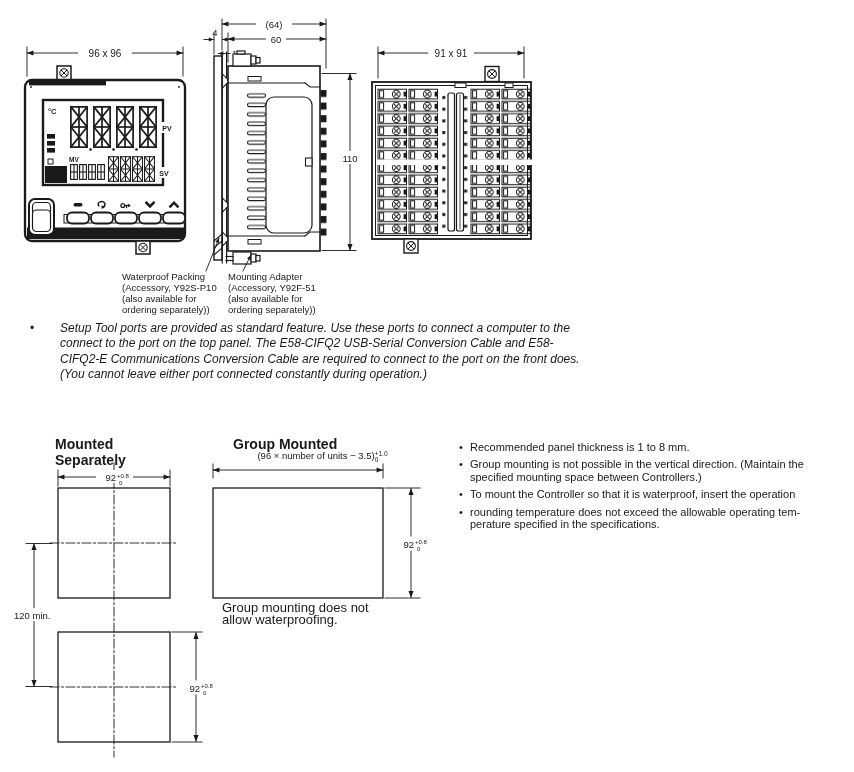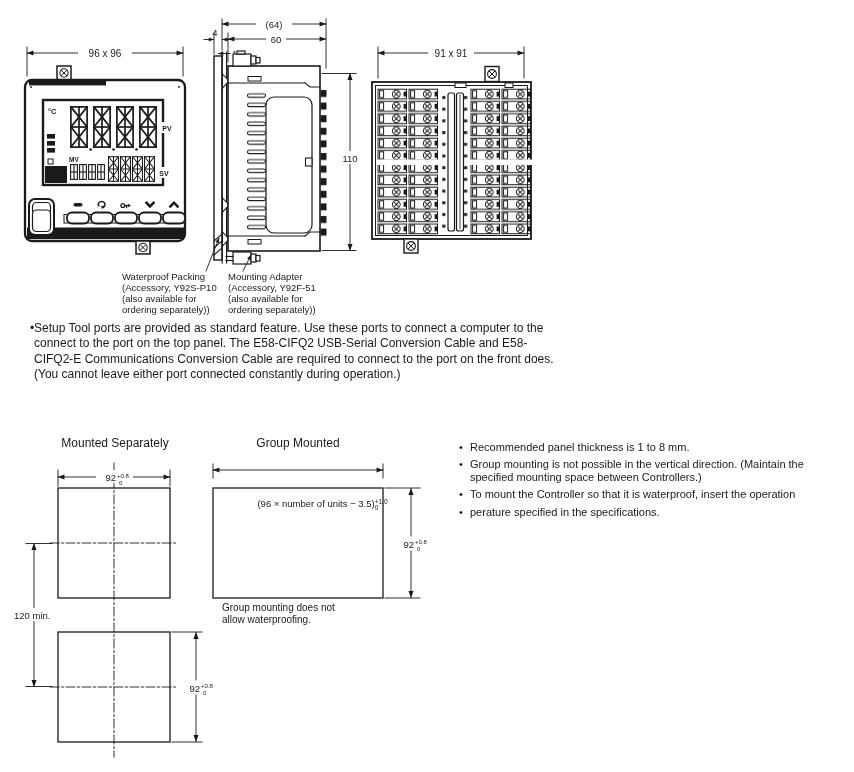--- a/index.html
+++ b/index.html
@@ -4,29 +4,29 @@
 <style>
   html,body{margin:0;padding:0;background:#ffffff;}
   #page{position:relative;width:854px;height:772px;background:#ffffff;overflow:hidden;
         font-family:"Liberation Sans",sans-serif;color:#1a1a1a;}
   svg{position:absolute;overflow:visible;}
   svg text{font-family:"Liberation Sans",sans-serif;fill:#1a1a1a;}
   .abs{position:absolute;}
   .callout{font-size:9.5px;line-height:11px;color:#1a1a1a;}
   .para{font-size:12px;line-height:15.4px;color:#1a1a1a;}
   .para .b{position:absolute;left:0;top:0;}
-  .para .txt{margin-left:4px;}
-  .hdr{font-size:12px;font-weight:normal;text-align:center;color:#1a1a1a;}
-  .formula{font-size:9.5px;text-align:center;color:#1a1a1a;margin-top:48px;}
+  .para .txt{margin-left:30px;font-style:italic;}
+  .hdr{font-size:14px;font-weight:bold;text-align:left;color:#1a1a1a;}
+  .formula{font-size:9.5px;text-align:center;color:#1a1a1a;}
   .tolstack{display:inline-flex;flex-direction:column;font-size:6.5px;line-height:6px;
             vertical-align:3px;text-align:left;}
   .pnotes{font-size:11px;line-height:12.4px;color:#1a1a1a;}
   .pnote{position:relative;padding-left:12px;margin-bottom:5px;}
   .pnote .b{position:absolute;left:1px;top:0;}
-  .gnote{font-size:10px;line-height:11.5px;color:#1a1a1a;}
+  .gnote{font-size:13px;line-height:11.5px;color:#1a1a1a;}
 </style>
 </head>
 <body>
 
 <div id="page">
 
   <svg class="abs" style="left:0;top:0" width="854" height="320" viewBox="0 0 854 320">
     <defs>
       <marker id="arr" viewBox="0 0 10 8" refX="9.3" refY="4" markerWidth="8.5" markerHeight="6.5" orient="auto-start-reverse">
           <path d="M0.5,0.5 L9.5,4 L0.5,7.5 z" fill="#1a1a1a"></path>
@@ -380,17 +380,18 @@
       <span class="b">•</span>
       <div>Group mounting is not possible in the vertical direction. (Maintain the</div>
       <div>specified mounting space between Controllers.)</div>
     </div>
     <div class="pnote">
       <span class="b">•</span>
       <div>To mount the Controller so that it is waterproof, insert the operation</div>
     </div>
     <div class="pnote">
       <span class="b">•</span>
+      <div>rounding temperature does not exceed the allowable operating tem-</div>
       <div>perature specified in the specifications.</div>
     </div>
   </div>
 
 </div>
 
 </body></html>

